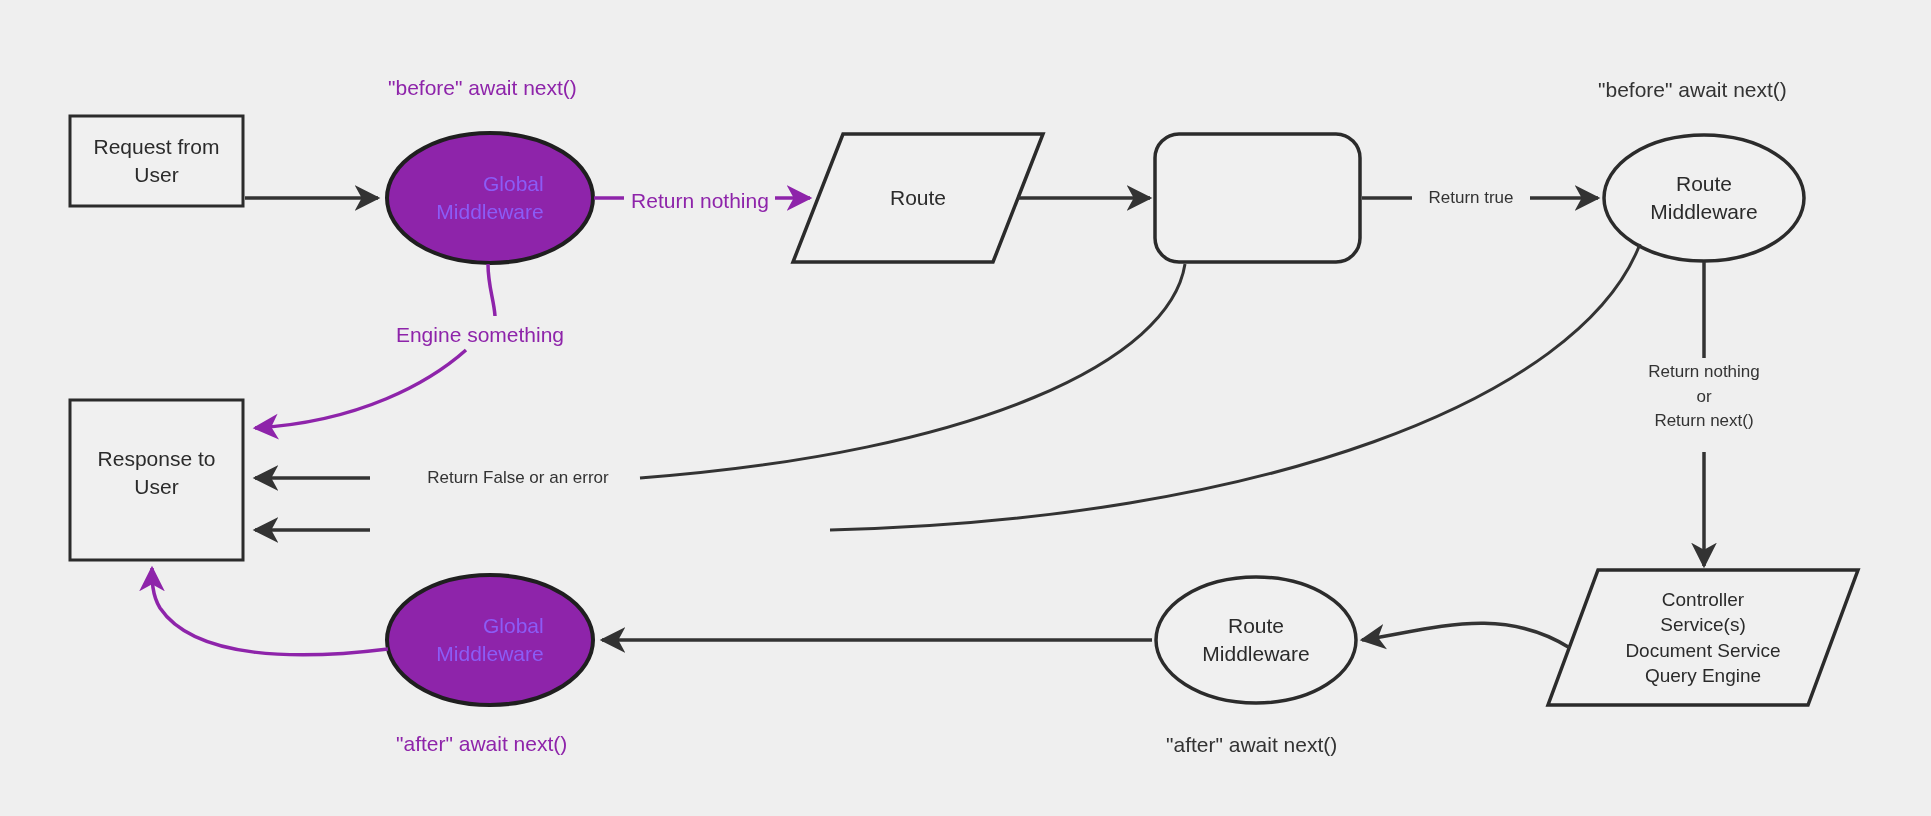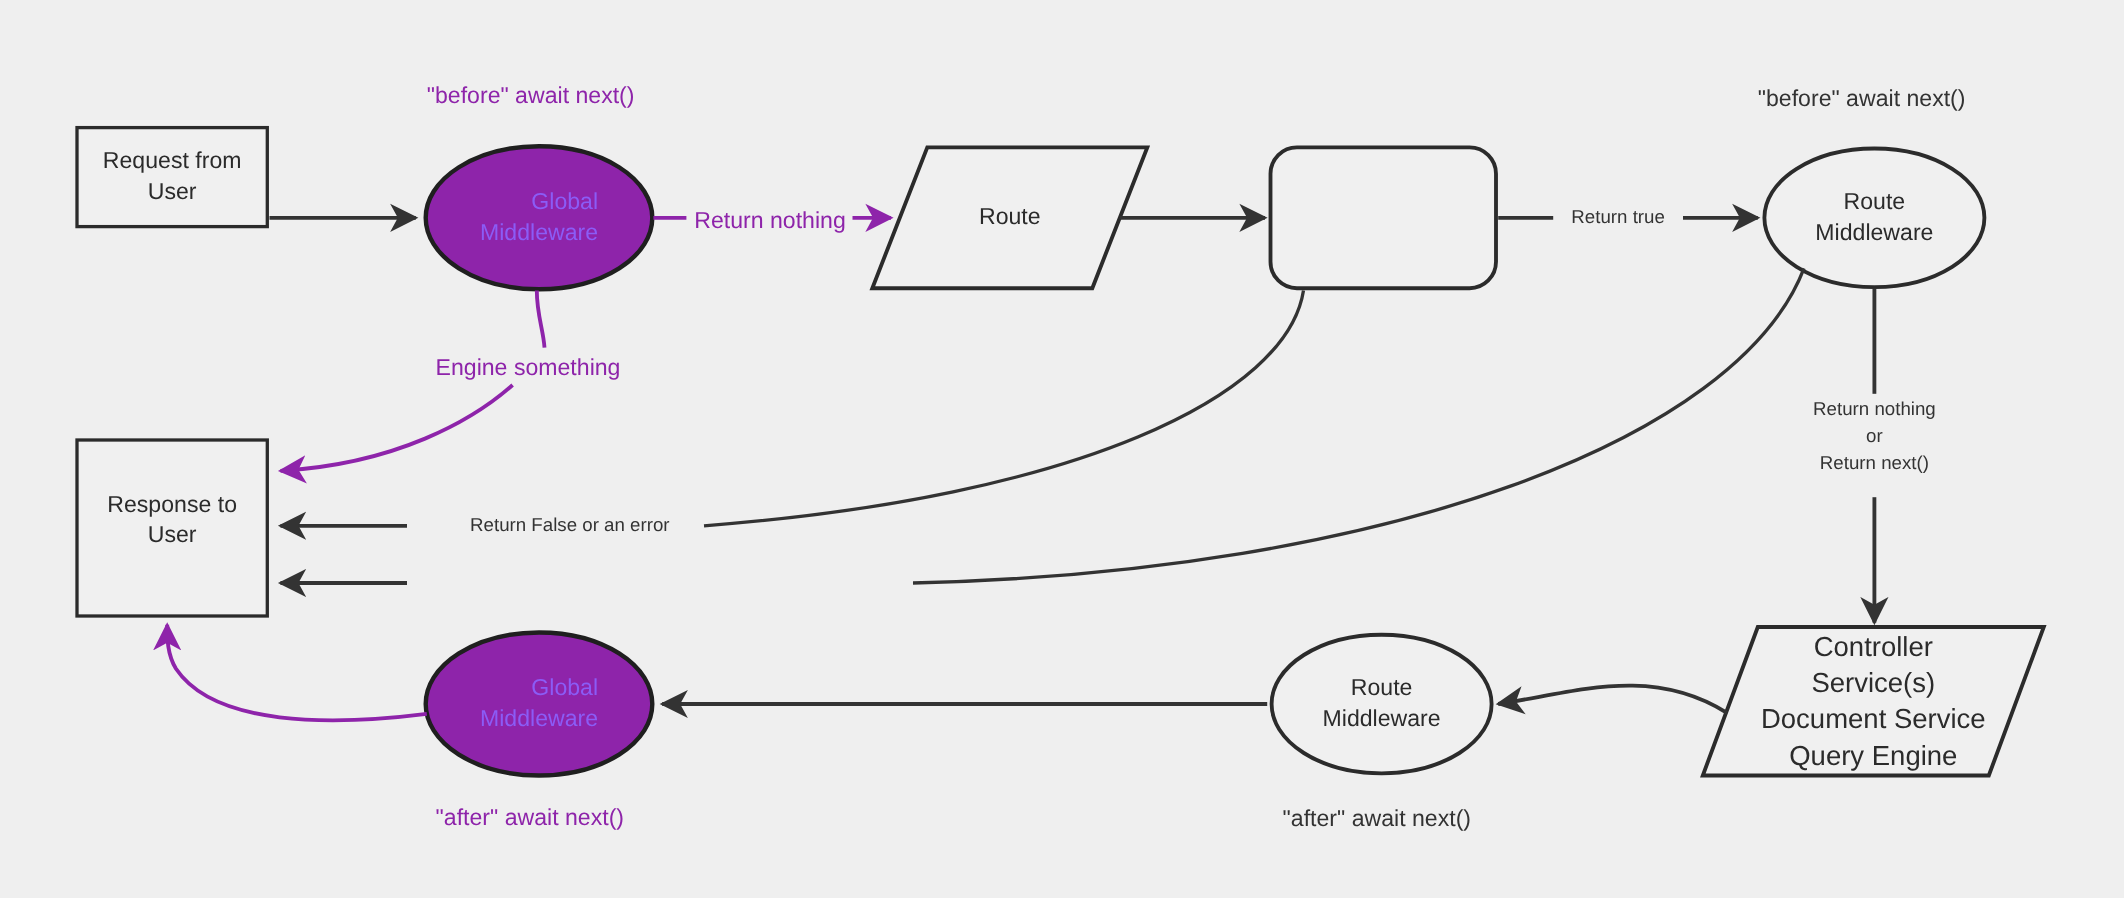--- a/index.html
+++ b/index.html
@@ -138,21 +138,21 @@
 
   <div class="node-label white-bold-text" style="left:387px; top:133px; width:206px; height:130px;">Global
 Middleware</div>
 
   <div class="node-label dark-text" style="left:793px; top:134px; width:250px; height:128px;">Route</div>
 
 
   <div class="node-label dark-text" style="left:1604px; top:135px; width:200px; height:126px;">Route
 Middleware</div>
 
-  <div class="node-label dark-text" style="left:1548px; top:570px; width:310px; height:135px; font-size:25px;">Controller
+  <div class="node-label dark-text" style="left:1548px; top:570px; width:310px; height:135px; font-size:19px;">Controller
 Service(s)
 Document Service
 Query Engine</div>
 
   <div class="node-label dark-text" style="left:1156px; top:577px; width:200px; height:126px;">Route
 Middleware</div>
 
   <div class="node-label white-bold-text" style="left:387px; top:575px; width:206px; height:130px;">Global
 Middleware</div>
 

